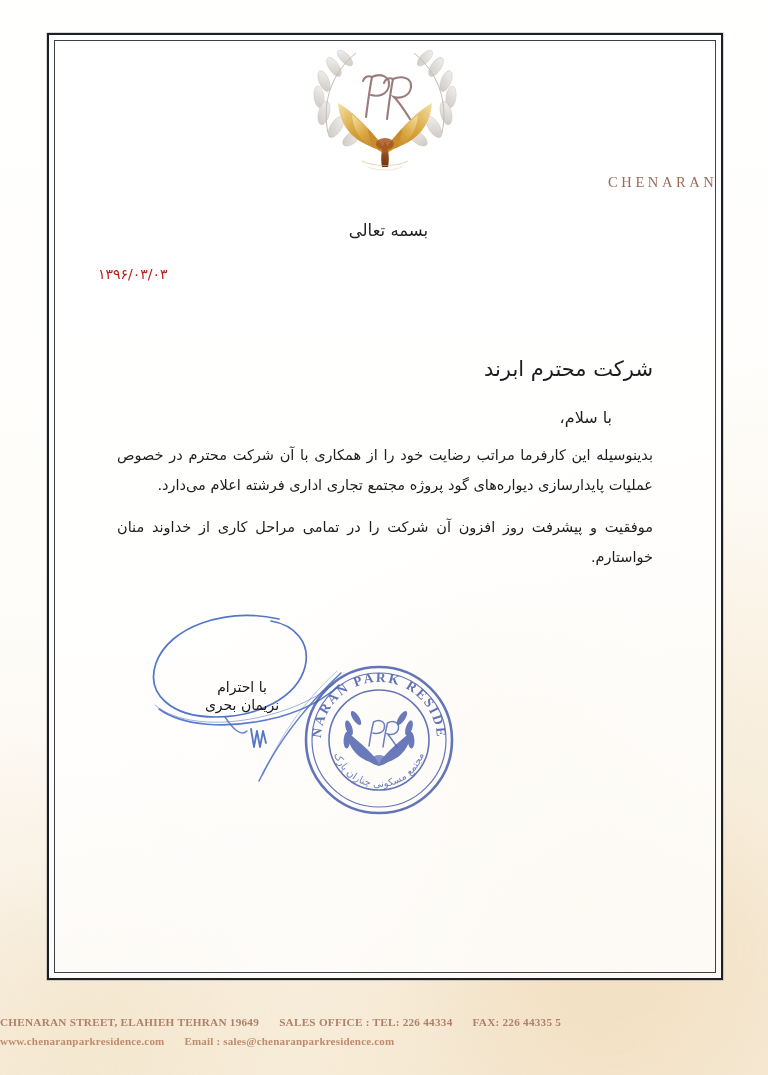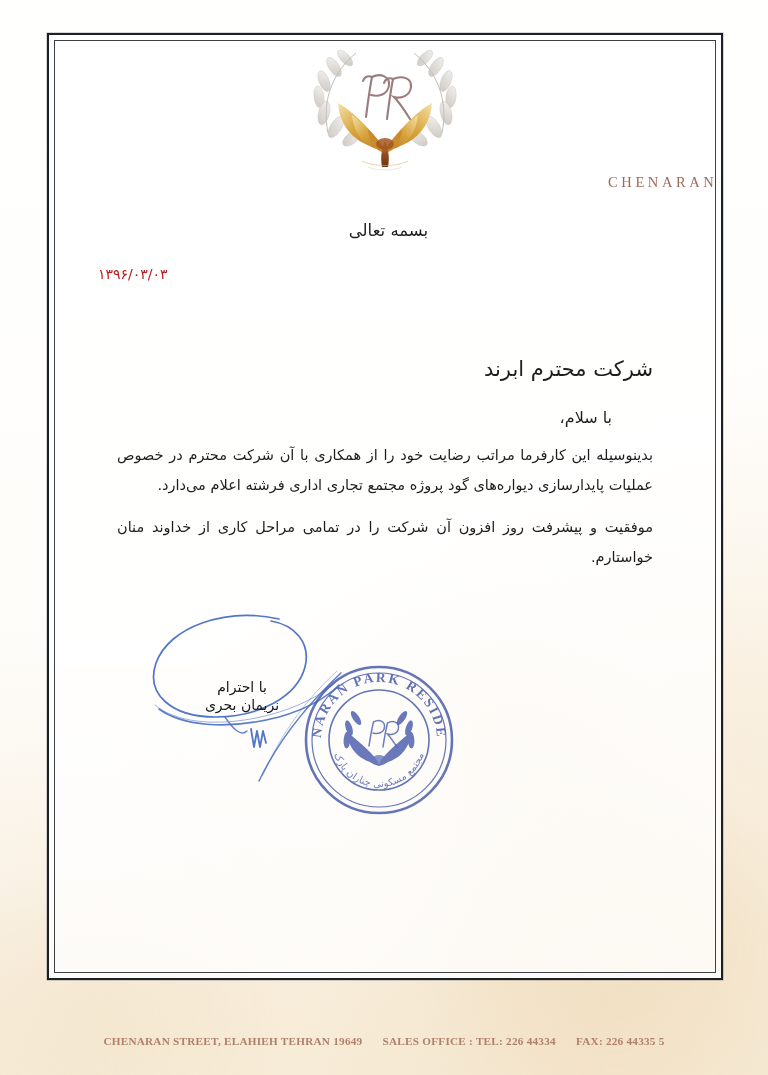--- a/index.html
+++ b/index.html
@@ -193,21 +193,21 @@
     width: 160px;
     height: 160px;
     opacity: 0.9;
   }
 
   
   .footer {
     position: absolute;
     left: 0; right: 0;
     bottom: 28px;
-    text-align: center;
+    text-align: left;
     font-family: "Liberation Serif", serif;
     color: #b98a72;
   }
   .footer-line1 {
     font-size: 11.2px;
     font-weight: bold;
     letter-spacing: 0.25px;
     color: #b0806a;
   }
   .footer-line2 {
@@ -389,15 +389,20 @@
   </div>
 
   <div class="footer">
     <div class="footer-line1">
       <span>5 CHENARAN STREET, ELAHIEH TEHRAN 19649</span>
       <span class="footer-gap"></span>
       <span>SALES OFFICE : TEL: 226 44334</span>
       <span class="footer-gap"></span>
       <span>FAX: 226 44335</span>
     </div>
+    <div class="footer-line2">
+      <span>www.chenaranparkresidence.com</span>
+      <span class="footer-gap"></span>
+      <span>Email : sales@chenaranparkresidence.com</span>
+    </div>
   </div>
 
 </div>
 
 </body></html>

